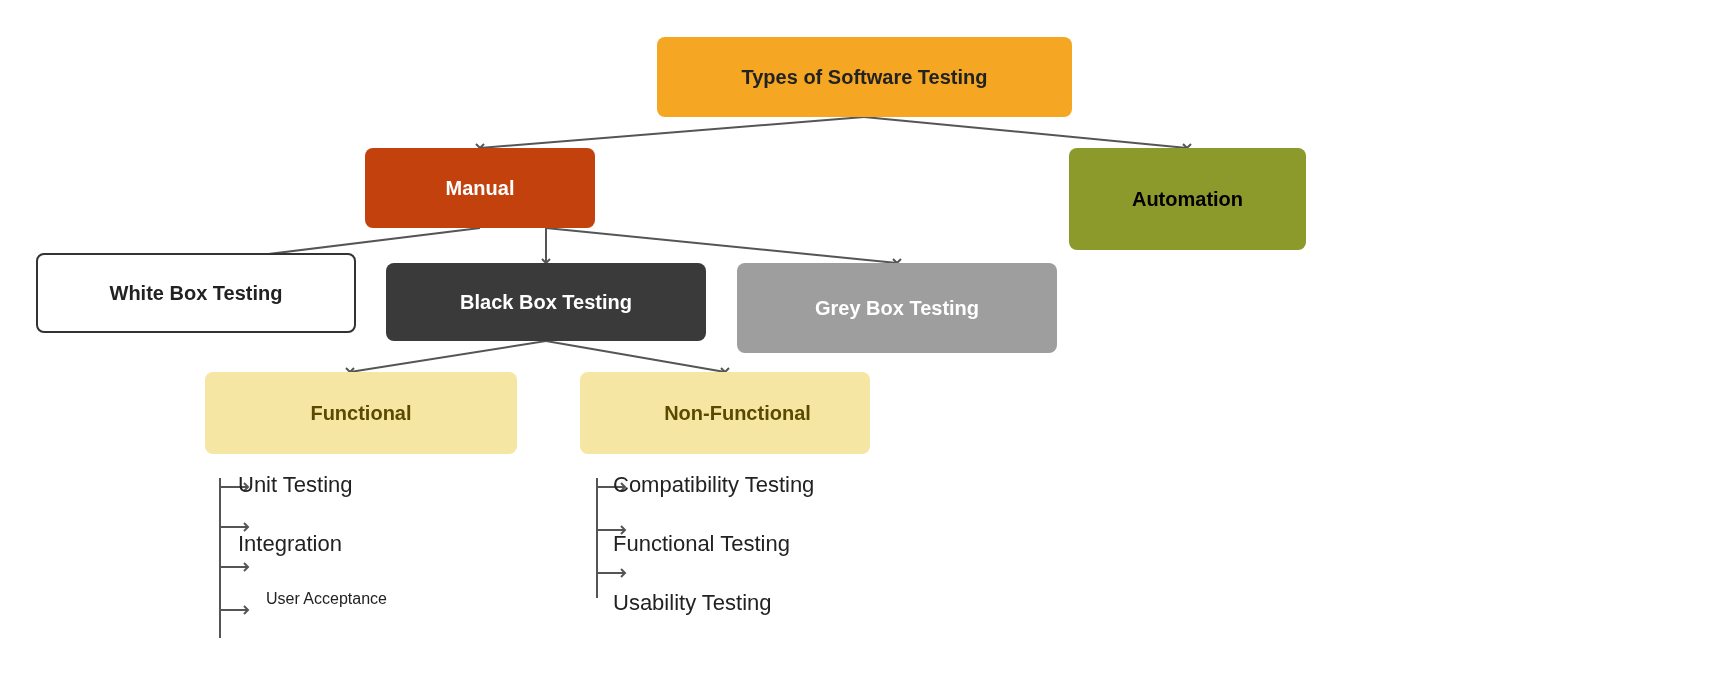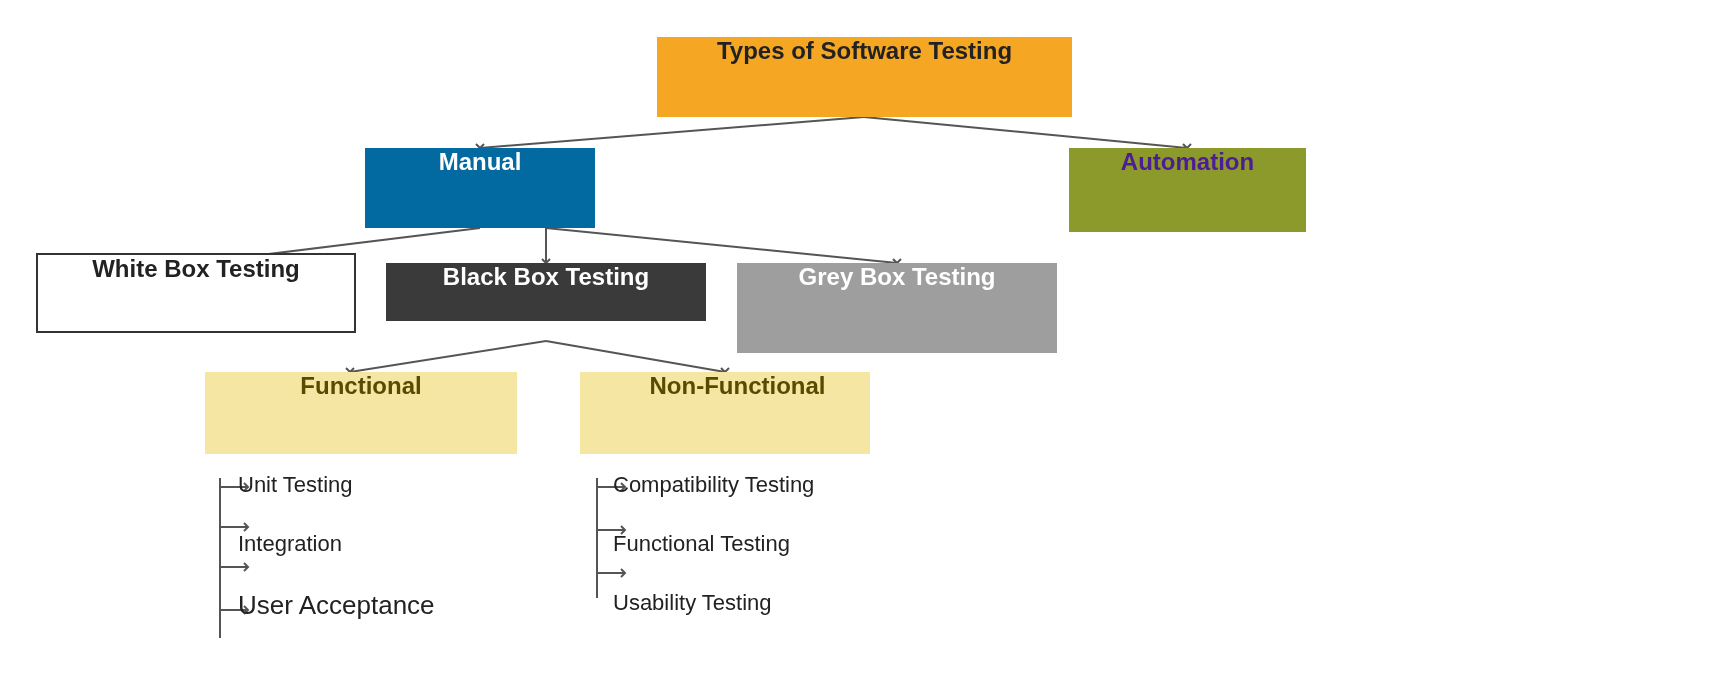--- a/index.html
+++ b/index.html
@@ -15,69 +15,70 @@
     .diagram {
       position: relative;
       width: 1730px;
       height: 698px;
     }
 
     
     .box {
       position: absolute;
       display: flex;
-      align-items: flex-start;
+      align-items: center;
       justify-content: center;
       text-align: center;
-      font-size: 24px;
+      font-size: 20px;
       font-weight: 600;
+      border-radius: 8px;
     }
 
     .box-root {
       background: #F5A623;
       color: #222;
       width: 415px;
       height: 80px;
       left: 657px;
       top: 37px;
     }
 
     .box-manual {
-      background: #0369a1;
+      background: #c2410c;
       color: #fff;
       width: 230px;
       height: 80px;
       left: 365px;
       top: 148px;
     }
 
     .box-automation {
       background: #8B9A2A;
-      color: #4c1d95;
+      color: #000000;
       width: 237px;
-      height: 84px;
+      height: 102px;
       left: 1069px;
       top: 148px;
     }
 
     .box-white {
       background: #ffffff;
       color: #222;
       border: 2.5px solid #333;
       width: 320px;
       height: 80px;
       left: 36px;
       top: 253px;
     }
 
     .box-black {
       background: #3A3A3A;
       color: #fff;
       width: 320px;
-      height: 58px;
+      height: 78px;
       left: 386px;
       top: 263px;
     }
 
     .box-grey {
       background: #9E9E9E;
       color: #fff;
       width: 320px;
       height: 90px;
       left: 737px;
@@ -231,21 +232,21 @@
   </div>
 
   <div class="list-items list-items-functional">
     <div class="list-item" style="padding-left:38px;">
       <span style="font-size:22px;">Unit Testing</span>
     </div>
     <div class="list-item" style="padding-left:38px;">
       <span style="font-size:22px;text-align:right;">Integration</span>
     </div>
     <div class="list-item" style="padding-left:38px;">
-      <span style="font-size:26px;">User Acceptance</span>
+      <span style="font-size:16px;margin-left:28px;">User Acceptance</span>
     </div>
   </div>
 
   <div class="list-items list-items-nonfunctional">
     <div class="list-item" style="padding-left:38px;align-items:flex-end;">
       <span style="font-size:22px;">Compatibility Testing</span>
     </div>
     <div class="list-item" style="padding-left:38px;">
       <span style="font-size:22px;">Functional Testing</span>
     </div>

